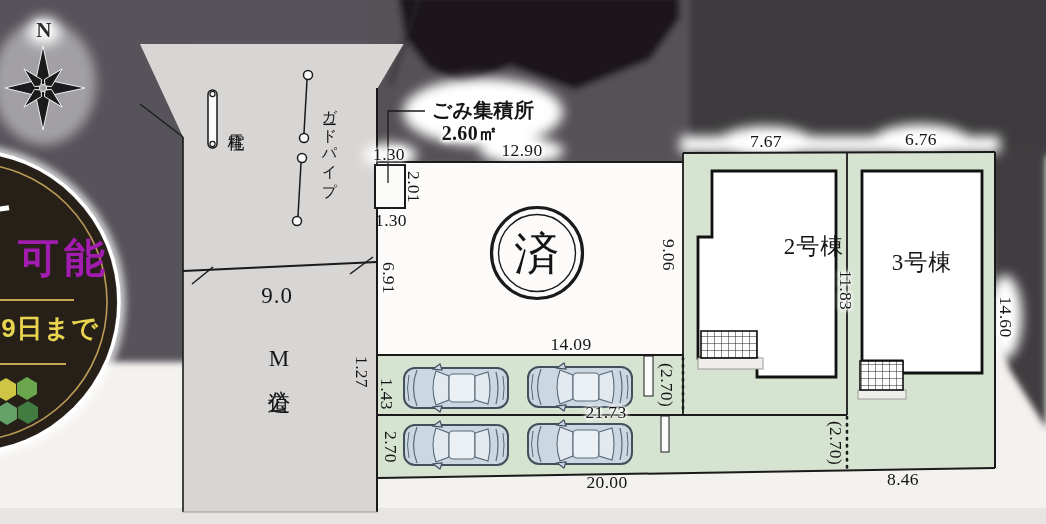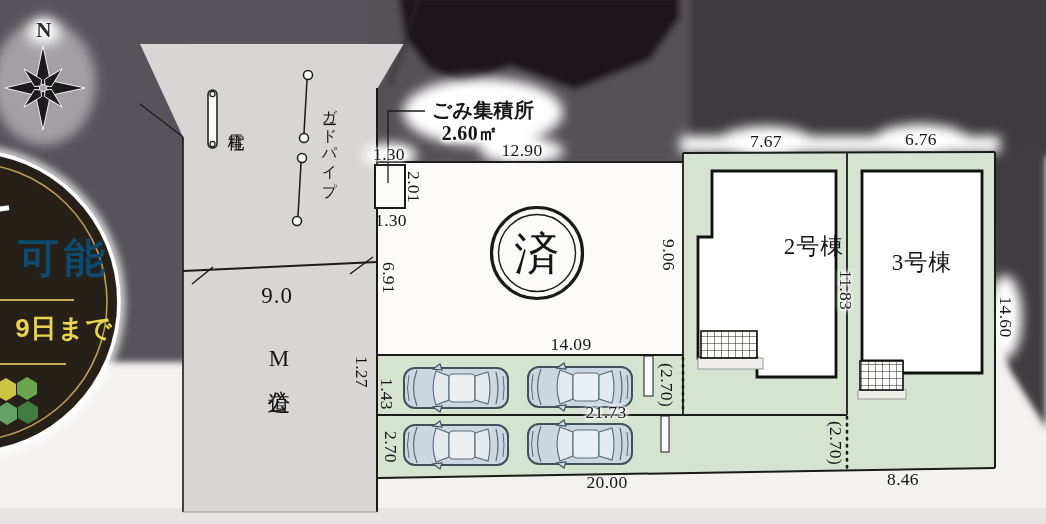--- a/index.html
+++ b/index.html
@@ -12,21 +12,21 @@
   .halo{text-shadow:0 0 3px #fff,0 0 3px #fff,0 0 5px #fff,0 0 5px #fff,0 0 7px #fff,0 0 7px #fff;}
   .vert{writing-mode:vertical-rl;text-orientation:upright;}
   .big{font-size:23px;letter-spacing:1px;}
   .jp17{font-size:17px;}
   .jp15{font-size:15px;letter-spacing:1px;}
   .gomi{font-size:20px;font-weight:700;}
   .sold{font-size:45px;}
   .bldg{font-size:23px;letter-spacing:1px;}
   .ncompass{font-size:21px;color:#2c2c2c;font-weight:600;
      text-shadow:0 0 4px #fff,0 0 4px #fff,0 0 6px #fff,0 0 8px #fff;}
-  .badge-main{font:700 41px "Liberation Sans","DejaVu Sans",sans-serif;color:#0c4a6e;letter-spacing:5px;}
+  .badge-main{font:700 41px "Liberation Sans","DejaVu Sans",sans-serif;color:#a21caf;letter-spacing:5px;}
   .badge-sub{font:700 26px "Liberation Sans","DejaVu Sans",sans-serif;color:#e9d44f;letter-spacing:1px;}
 </style>
 </head>
 <body>
 
 <div class="stage">
 
 <svg width="1046" height="524" viewBox="0 0 1046 524">
   <defs>
     <filter id="blur3" x="-20%" y="-20%" width="140%" height="140%">
@@ -188,21 +188,21 @@
       <polygon points="27,377 37,383 37,394 27,400 17,394 17,383" fill="#6aa64d"></polygon>
       <polygon points="7,402 17,408 17,419 7,425 -3,419 -3,408" fill="#63a168"></polygon>
       <polygon points="28,401 38,407 38,418 28,424 18,418 18,407" fill="#437c41"></polygon>
     </g>
   </g>
 </svg>
 
 <div class="lbl ncompass" style="left:44px;top:30px;">N</div>
 
 <div class="lbl badge-main" style="left:64px;top:258px;">可能</div>
-<div class="lbl badge-sub" style="left:64px;top:328px;text-align:center;">9日まで</div>
+<div class="lbl badge-sub" style="left:50px;top:328px;text-align:center;">9日まで</div>
 
 <div class="lbl gomi halo" style="left:483px;top:110px;">ごみ集積所</div>
 <div class="lbl gomi halo" style="left:470px;top:133px;">2.60㎡</div>
 
 <div class="lbl halo" style="left:389px;top:155px;">1.30</div>
 <div class="lbl rot" style="left:413px;top:187px;">2.01</div>
 <div class="lbl" style="left:391px;top:221px;">1.30</div>
 <div class="lbl rot" style="left:388px;top:278px;">6.91</div>
 <div class="lbl rot" style="left:361px;top:372px;">1.27</div>
 

